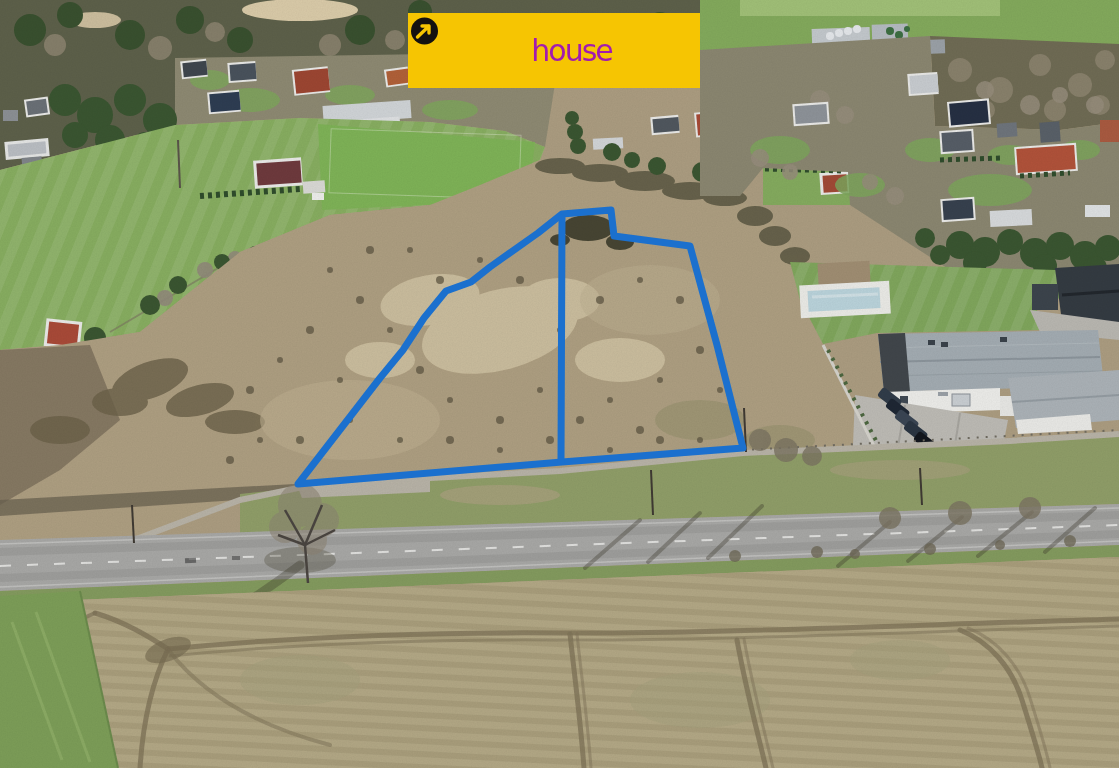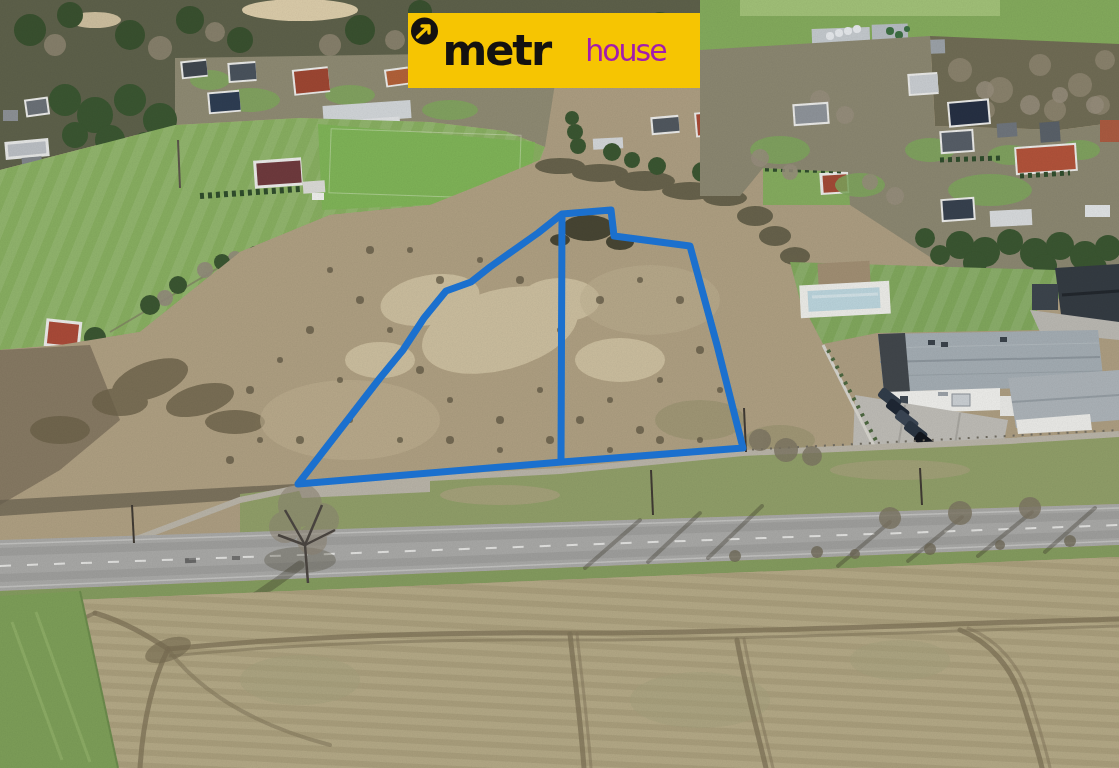--- a/index.html
+++ b/index.html
@@ -496,21 +496,20 @@
 
 <rect width="1119" height="768" filter="url(#grain)" opacity="0.10"></rect>
 
 <g fill="none" stroke="#1B70CE" stroke-width="7" stroke-linejoin="round" stroke-linecap="round">
   <polygon points="298,484 380,378 403,350 424,318 446,291 471,282 490,267 538,233 562,214 611,210 614,236 690,246 717,345 743,448 562,462"></polygon>
   <polyline points="562,218 561,461"></polyline>
 </g>
 </svg>
 
 <div class="logo">
-  <span class="p1">metr</span>
   <span class="oicon">
     <svg viewBox="0 0 33 33" width="33" height="33">
       <circle cx="16.5" cy="18" r="13.5" fill="#141210"></circle>
       <path d="M9.5,24 L21,13 M21,13 h-7 M21,13 v7" stroke="#F6C502" stroke-width="3.4" fill="none" stroke-linecap="round" stroke-linejoin="round"></path>
     </svg>
   </span>
   <span class="p2">house</span>
 </div>
 </div>
 

